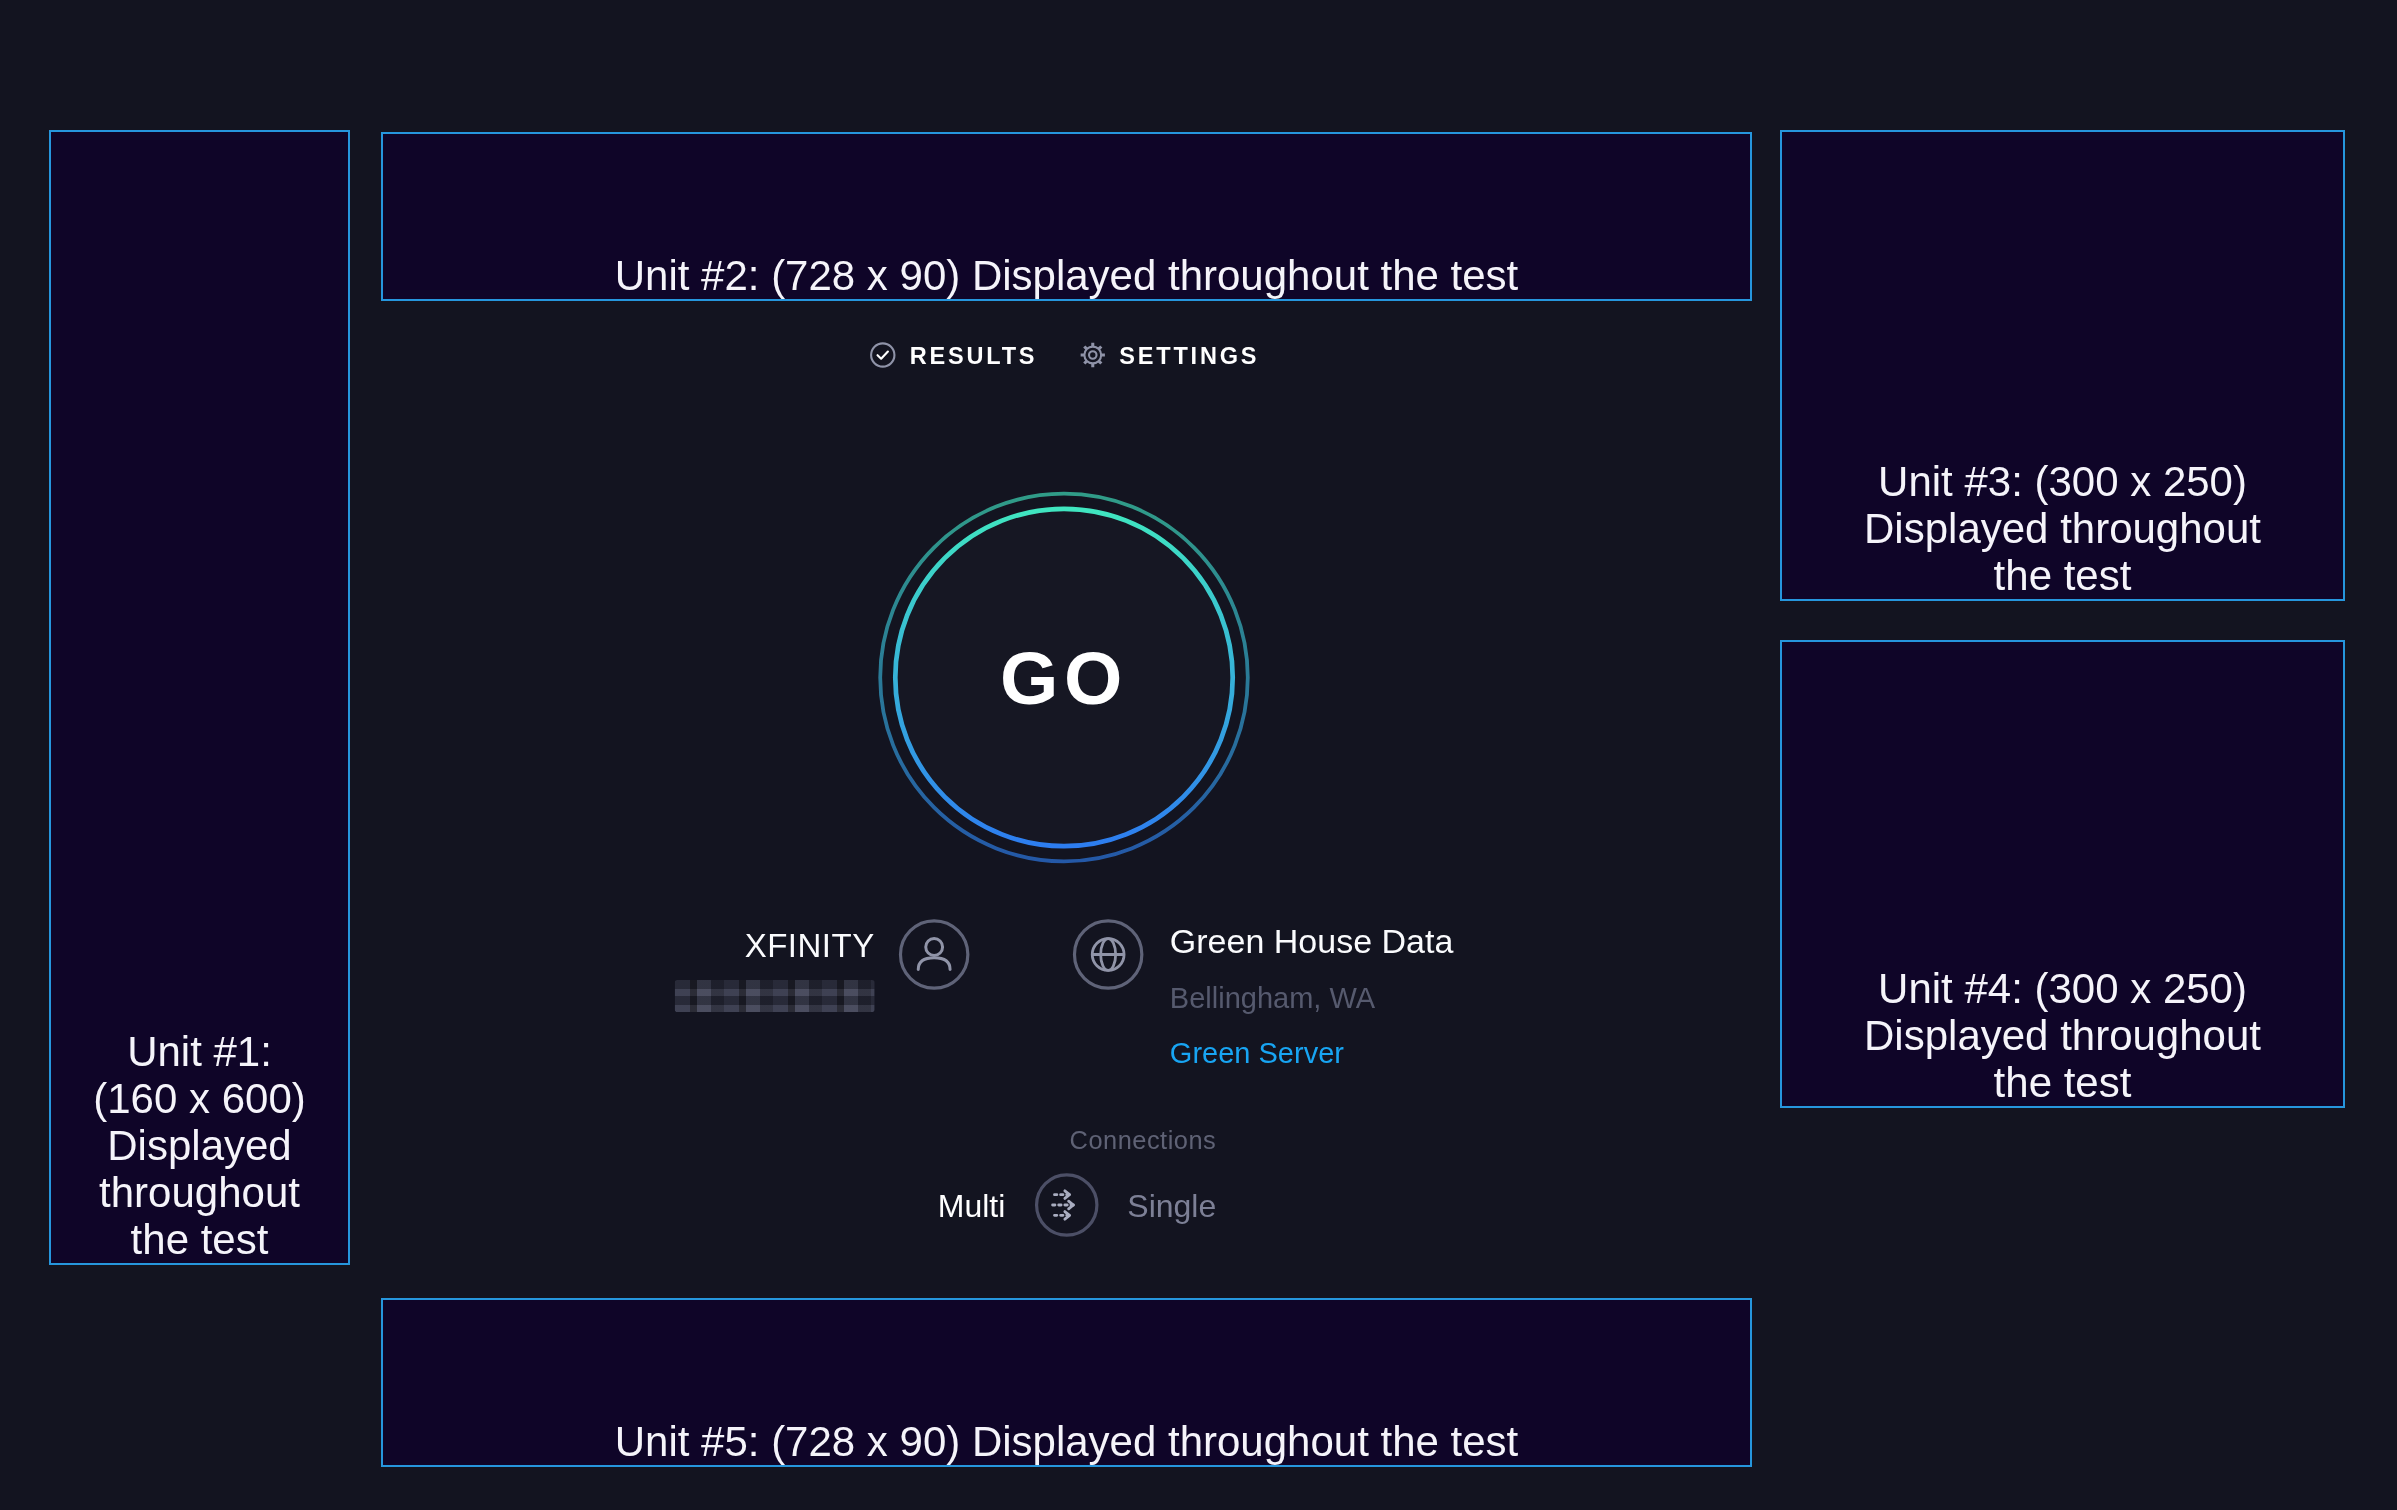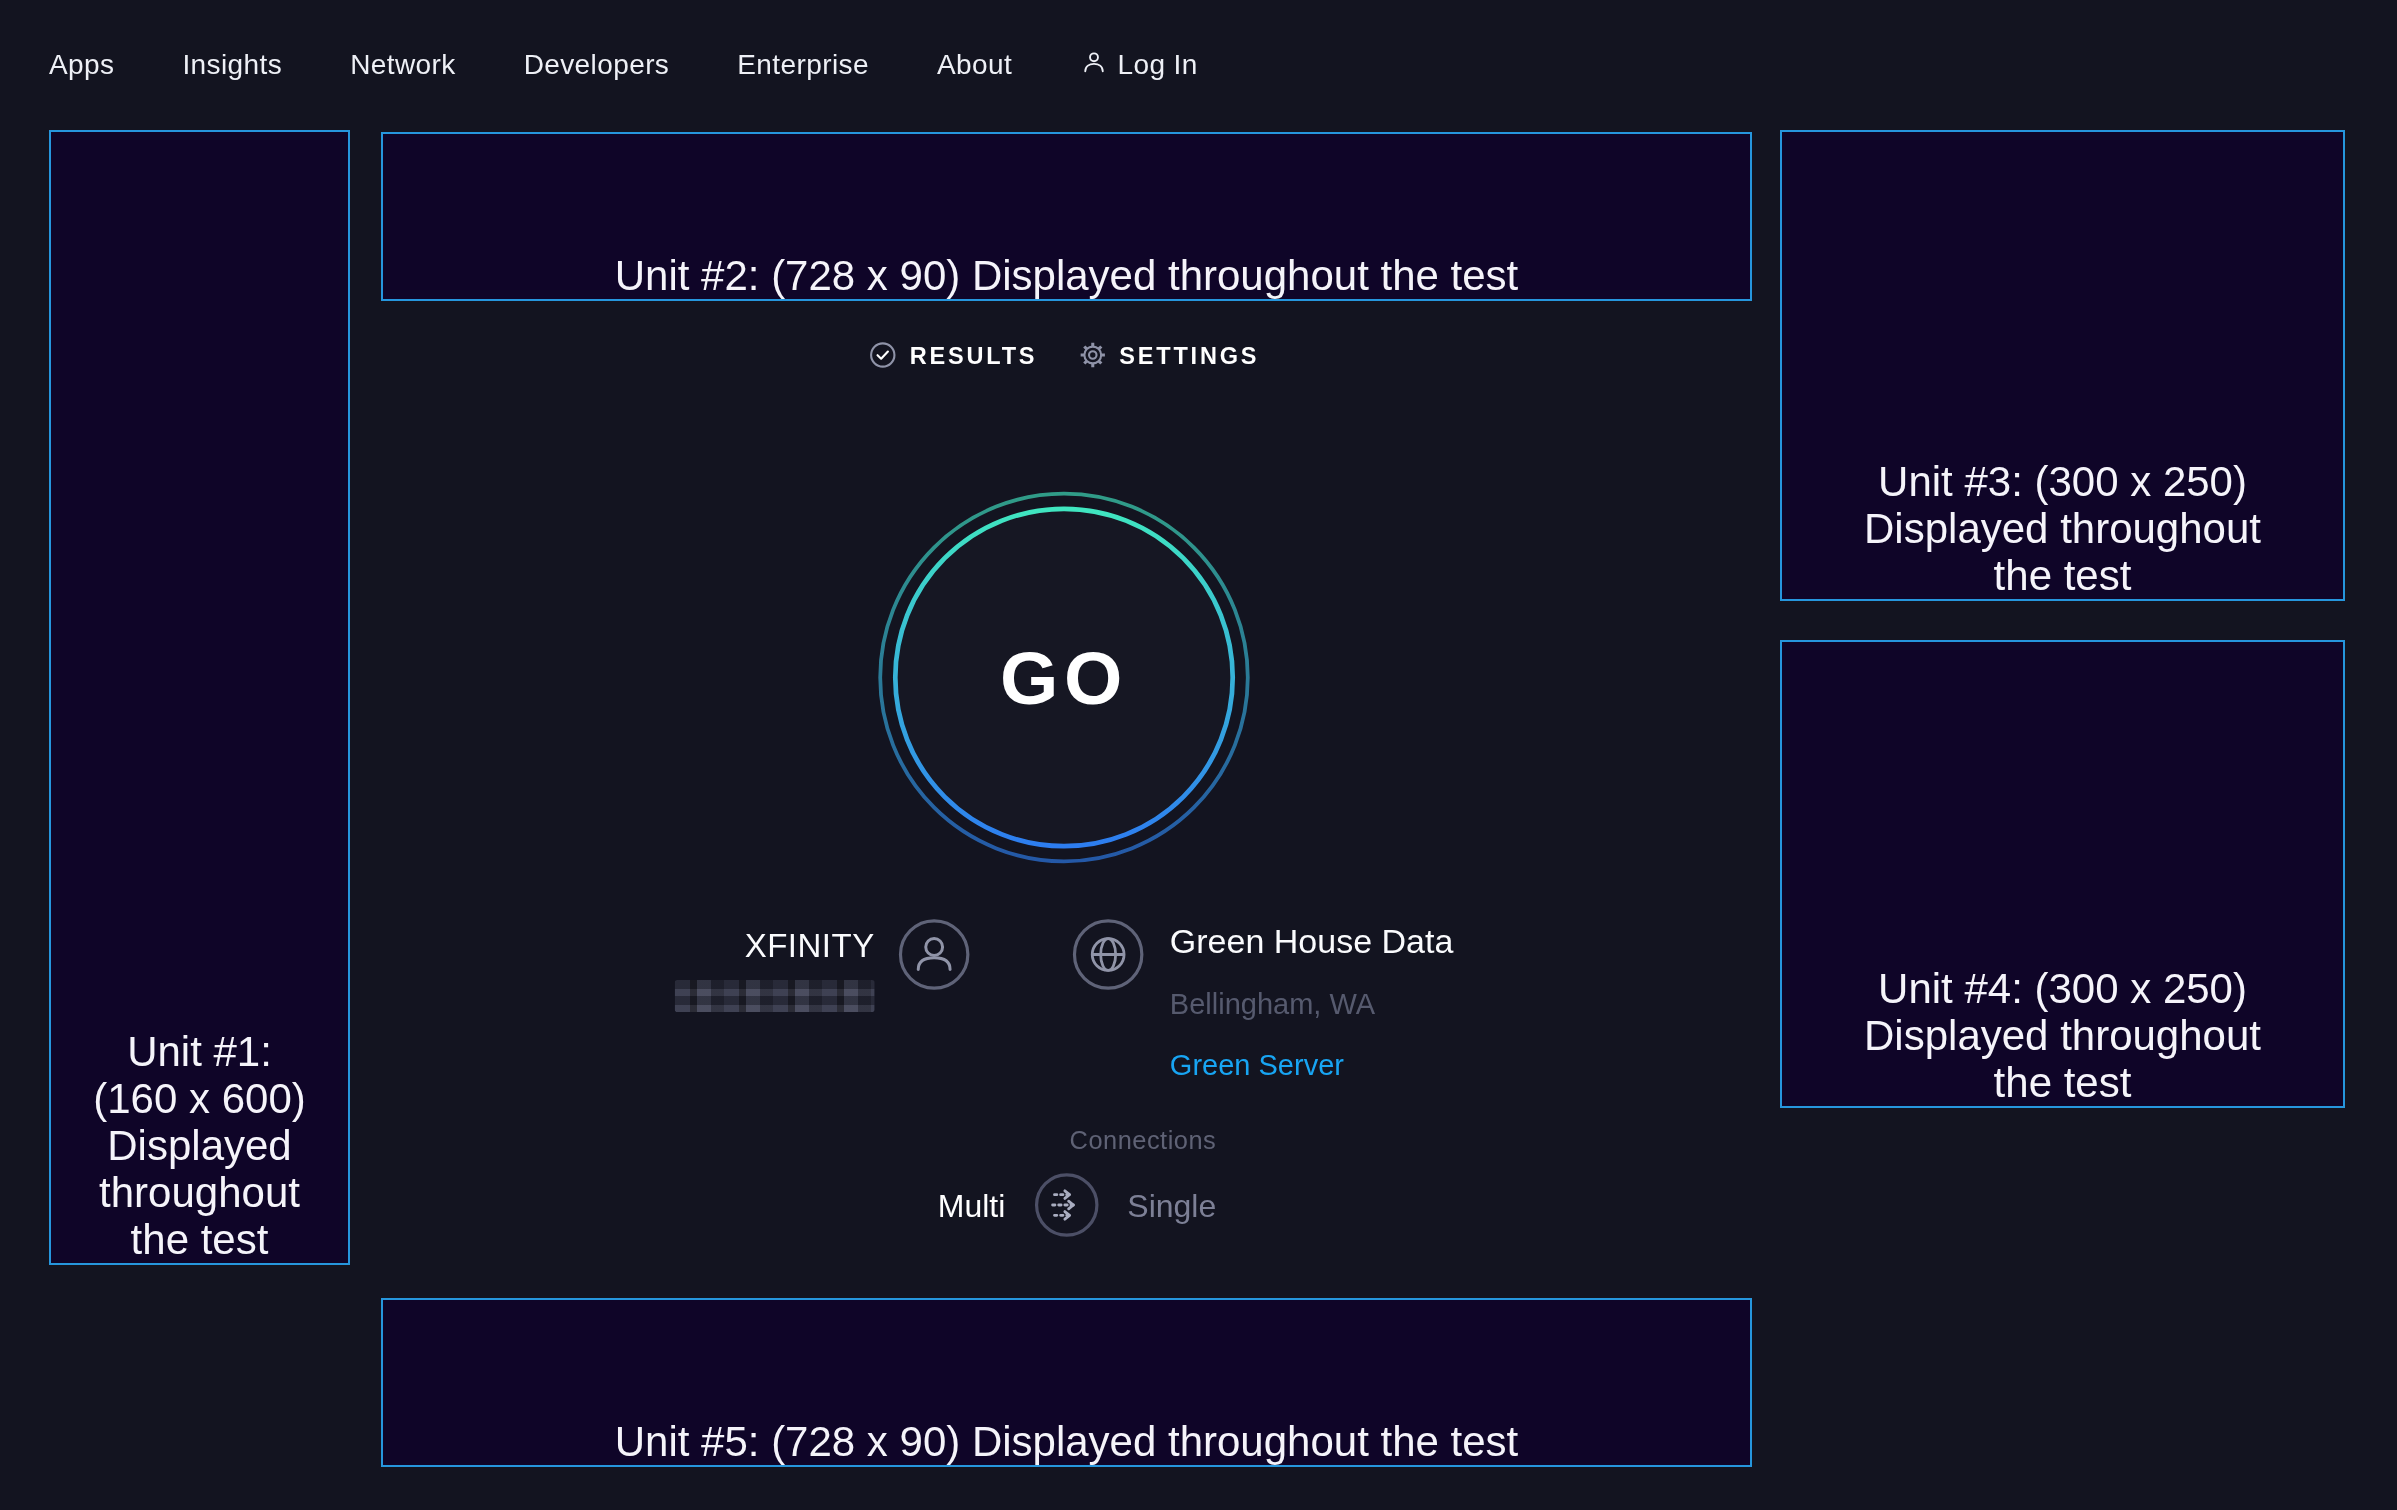--- a/index.html
+++ b/index.html
@@ -50,56 +50,39 @@
 
   .provider{top:918px; display:flex; align-items:flex-start;}
   .isp-col{display:flex; flex-direction:column; align-items:flex-end; margin-top:9.4px;}
   .isp-name{color:#fafbfd; font-size:33px; letter-spacing:0.5px;}
   .redacted{margin-top:15px; width:200px; height:32px; border-radius:2.8px;
             background:
               repeating-linear-gradient(90deg,#3b3e52 0 15px,#23242f 15px 22.6px,#4a4d62 22.6px 36px,#2c2e3e 36px 49px),
               repeating-linear-gradient(0deg,rgba(255,255,255,.06) 0 7.5px,rgba(0,0,0,.25) 7.5px 16px);
             background-blend-mode:overlay; filter:blur(0.6px); opacity:.85;}
   .round-icon{margin:0 0 0 22.6px; flex:0 0 auto;}
-  .server-col{display:flex; flex-direction:column; margin-left:25px; margin-top:3.8px;gap:6px;}
+  .server-col{display:flex; flex-direction:column; margin-left:25px; margin-top:3.8px;}
   .server-name{color:#fafbfd; font-size:34px; font-weight:500;}
   .server-loc{color:var(--muted); font-size:29px; margin-top:21px;}
   .server-change{color:var(--link); font-size:29px; margin-top:22.6px; cursor:pointer;}
   .spacer{width:79px;}
 
   .connections{top:1126px; display:flex; flex-direction:column; align-items:flex-end;}
   .conn-label{color:var(--conn_label); font-size:25.4px; letter-spacing:0.5px;}
   .conn-row{margin-top:17px; display:flex; align-items:center; gap:28px;margin-left:26px;}
   .conn-multi{color:#fff; font-size:32px; cursor:pointer;}
   .conn-single{color:var(--muted2); font-size:32px; cursor:pointer;}
   .toggle{cursor:pointer;}
 </style>
 </head>
 <body>
 
 <div id="screen">
 
   <div class="nav">
-    <div class="menu">
-      <span class="menu-item">Apps</span>
-      <span class="menu-item">Insights</span>
-      <span class="menu-item">Network</span>
-      <span class="menu-item">Developers</span>
-      <span class="menu-item">Enterprise</span>
-      <span class="menu-item">About</span>
-      <span class="menu-item login">
-        <span>
-          <svg width="28" height="28" viewBox="0 0 24 24" fill="none" stroke="#eef0f6" stroke-width="1.6">
-            <circle cx="12" cy="8" r="3.4"></circle>
-            <path d="M4.5,20 C4.5,15.6 8,13.6 12,13.6 C16,13.6 19.5,15.6 19.5,20" stroke-linecap="round"></path>
-          </svg>
-        </span>
-        <span>Log In</span>
-      </span>
-    </div>
   </div>
 
   <div class="ad u1">
     <div class="lines">
       <div>Unit #1:</div>
       <div>(160 x 600)</div>
       <div>Displayed</div>
       <div>throughout</div>
       <div>the test</div>
     </div>

